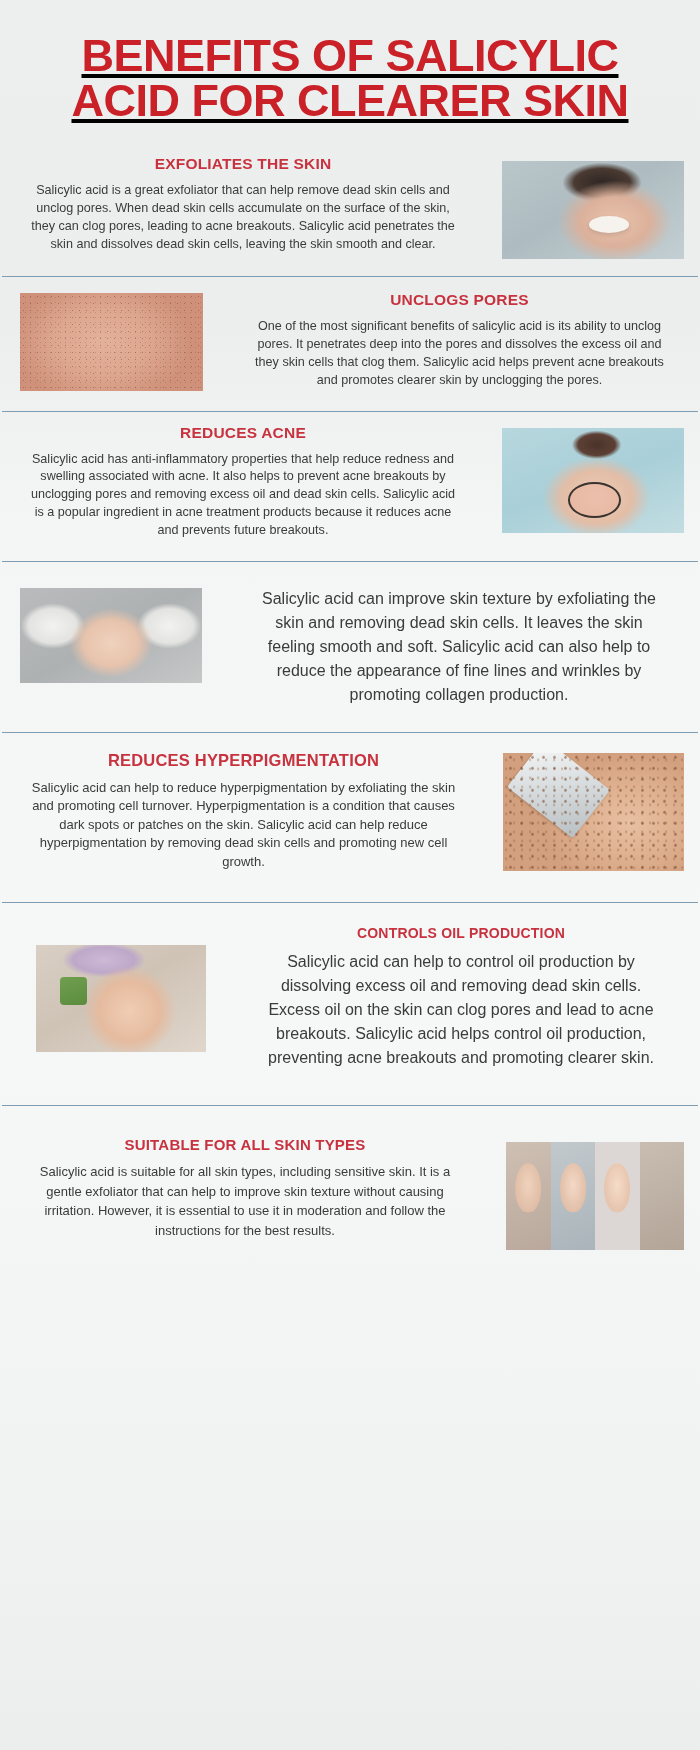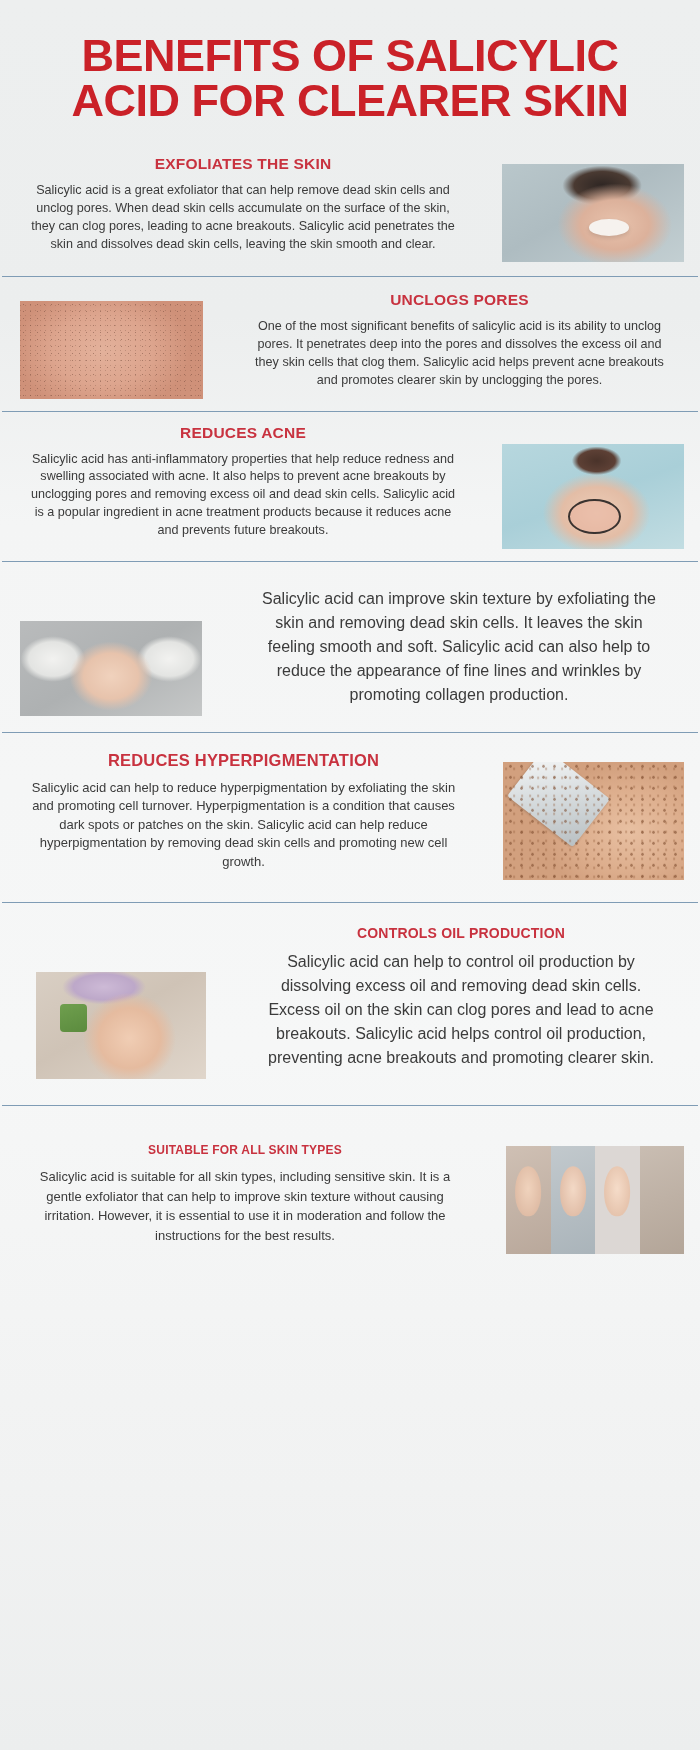--- a/index.html
+++ b/index.html
@@ -19,20 +19,21 @@
     height: 1750px;
     background: linear-gradient(180deg, #edefef 0%, #eceeee 18%, #f4f5f5 30%, #f6f7f7 60%, #f1f2f2 85%, #eceeee 100%);
     box-sizing: border-box;
     overflow: hidden;
   }
 
   
   .title-block {
     padding: 34px 58px 18px 58px;
     text-align: center;
+    text-decoration: underline;
   }
   .title {
     color: #ca2128;
     font-size: 45px;
     line-height: 0.99;
     font-weight: bold;
     letter-spacing: -0.5px;
     margin: 0;
     text-transform: uppercase;
     font-family: "Liberation Sans", sans-serif;
@@ -47,21 +48,21 @@
     box-sizing: border-box;
     padding: 10px 16px 12px 16px;
   }
   .divider {
     height: 0;
     border-top: 1.6px solid #7f9cb5;
     margin: 0 2px;
   }
   .sec-inner {
     display: flex;
-    align-items: flex-end;
+    align-items: flex-start;
     gap: 32px;
   }
   .sec-inner.text-left  { flex-direction: row; }
   .sec-inner.text-right { flex-direction: row-reverse; }
 
   .sec-text {
     flex: 1 1 auto;
     text-align: center;
   }
   .sec-heading {
@@ -302,21 +303,21 @@
         </div>
         <div class="photo ph-oil" style="width:170px;height:107px;margin-top:20px;margin-left:20px;"></div>
       </div>
     </div>
 
     <div class="divider"></div>
 
     <div class="section" style="padding-top:30px;padding-bottom:20px;">
       <div class="sec-inner text-left">
         <div class="sec-text" style="padding:0 6px;">
-          <div class="sec-heading" style="font-size:12px;margin-top:8px;">SUITABLE FOR ALL SKIN TYPES</div>
+          <div class="sec-heading" style="font-size:15px;">SUITABLE FOR ALL SKIN TYPES</div>
           <p class="sec-body" style="font-size:13px;line-height:1.5;">Salicylic acid is suitable for all skin types, including sensitive skin. It is a gentle exfoliator that can help to improve skin texture without causing irritation. However, it is essential to use it in moderation and follow the instructions for the best results.</p>
         </div>
         <div class="photo ph-types" style="width:178px;height:108px;margin-top:6px;">
           <div class="strip s1"></div>
           <div class="strip s2"></div>
           <div class="strip s3"></div>
           <div class="strip s4"></div>
         </div>
       </div>
     </div>

